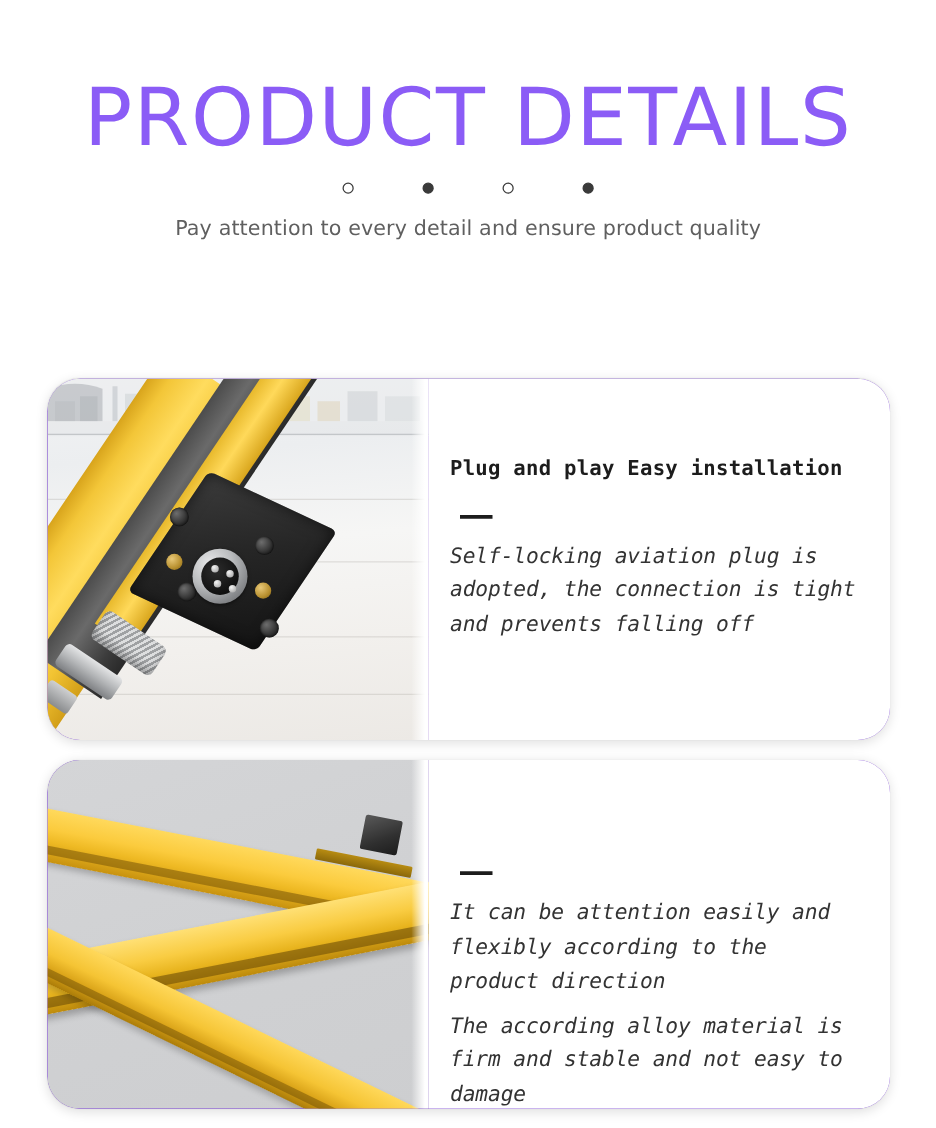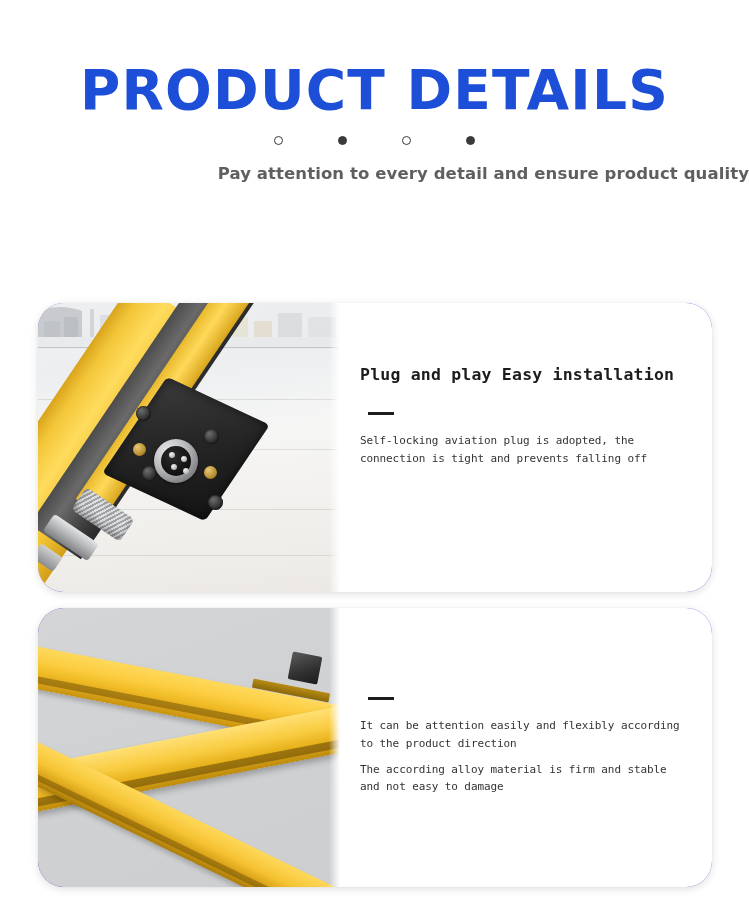--- a/index.html
+++ b/index.html
@@ -20,24 +20,24 @@
   .header {
     position: absolute;
     left: 0;
     top: 0;
     width: 749px;
     padding-top: 62px;
     text-align: center;
   }
   .page-title {
     font-family: "DejaVu Sans", sans-serif;
-    font-size: 55px;
-    font-weight: bold;
+    font-size: 64px;
+    font-weight: normal;
     letter-spacing: 1.2px;
-    color: #1d4ed8;
+    color: #8b5cf6;
     line-height: 1.05;
     margin: 0;
     white-space: nowrap;
   }
   .dots {
     margin-top: 14px;
     height: 14px;
     display: flex;
     justify-content: center;
     align-items: center;
@@ -54,25 +54,24 @@
     background: transparent;
   }
   .dot.solid {
     background: #3a3a3a;
     border: 1.6px solid #3a3a3a;
   }
   .page-subtitle {
     margin: 16px 0 0 0;
     font-family: "DejaVu Sans", sans-serif;
     font-size: 16.5px;
-    font-weight: bold;
+    font-weight: normal;
     color: #5f5f5f;
     letter-spacing: 0.1px;
     white-space: nowrap;
-    text-align: right;
   }
 
   
   .card {
     position: absolute;
     left: 38px;
     width: 674px;
     border-radius: 26px;
     overflow: hidden;
     background: #6d28d9;
@@ -107,26 +106,27 @@
     white-space: nowrap;
   }
   .rule {
     width: 26px;
     height: 3px;
     background: #1c1c1c;
     margin: 27px 0 0 8px;
   }
   .feature-desc {
     font-family: "DejaVu Sans Mono", monospace;
-    font-size: 11px;
+    font-size: 17px;
     font-weight: normal;
     color: #333333;
     line-height: 1.62;
     margin: 17px 0 0 0;
     letter-spacing: -0.1px;
+    font-style: italic;
   }
   .feature-desc + .feature-desc { margin-top: 8px; }
 
   
   .scene1 {
     position: absolute;
     inset: 0;
     background:
       linear-gradient(175deg, #f2f3f4 0%, #eceef0 22%, #f6f6f5 46%, #f2f0ed 72%, #ece9e5 100%);
   }

